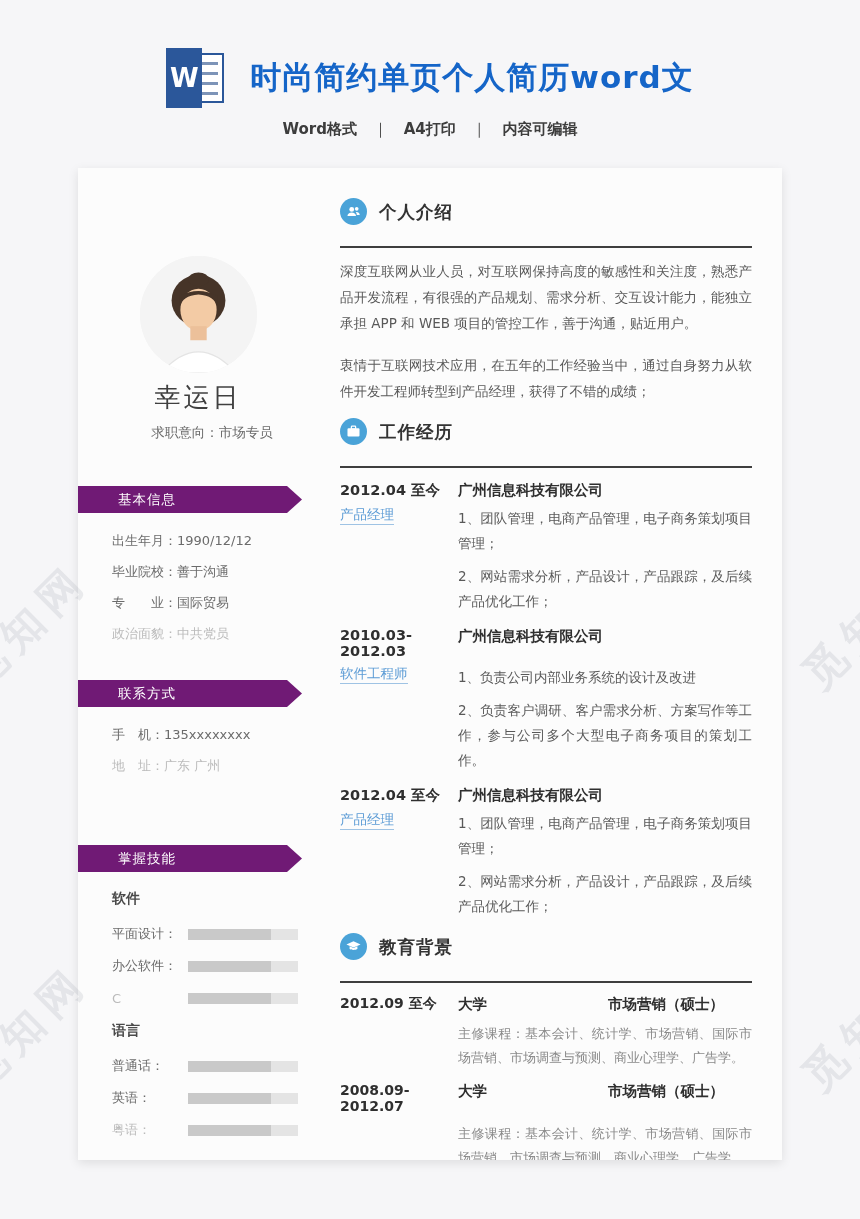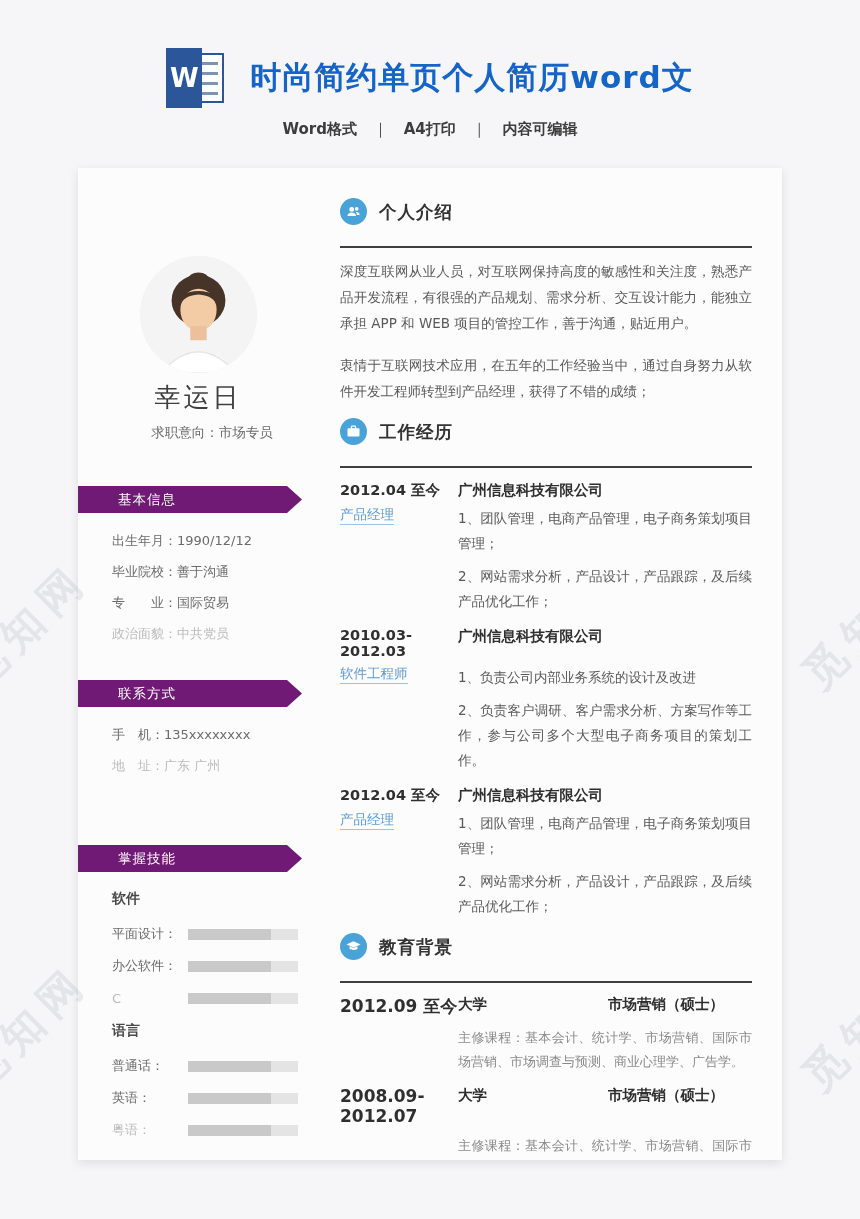--- a/index.html
+++ b/index.html
@@ -67,21 +67,21 @@
   .w-row { display:grid; grid-template-columns:118px 1fr; column-gap:0; }
   .w-period { font-size:14.5px; font-weight:bold; color:#2f2f2f; }
   .w-company { font-size:14.5px; font-weight:bold; color:#2f2f2f; }
   .w-role-row { margin-top:6px; }
   .w-role { font-size:13.5px; color:#5b9bd5; border-bottom:1px solid #9fc3e4; align-self:start; width:fit-content; height:fit-content; }
   .w-duties p { font-size:13.5px; color:#595959; line-height:25px; margin-bottom:8px; text-align:justify; }
   .w-duties p:last-child { margin-bottom:0; }
 
   .e-entry { margin-top:12px; }
   .e-row { display:grid; grid-template-columns:118px 150px 1fr; }
-  .e-period { font-size:17px; font-weight:bold; color:#2f2f2f; }
+  .e-period { font-size:14px; font-weight:bold; color:#2f2f2f; }
   .e-school { font-size:14.5px; font-weight:bold; color:#2f2f2f; }
   .e-major { font-size:14.5px; font-weight:bold; color:#2f2f2f; }
   .e-courses { margin-left:118px; margin-top:8px; font-size:13px; color:#8a8a8a; line-height:24px; text-align:justify; }
 </style>
 </head>
 <body>
 
 <div class="stage">
 
   <div class="top-header">

